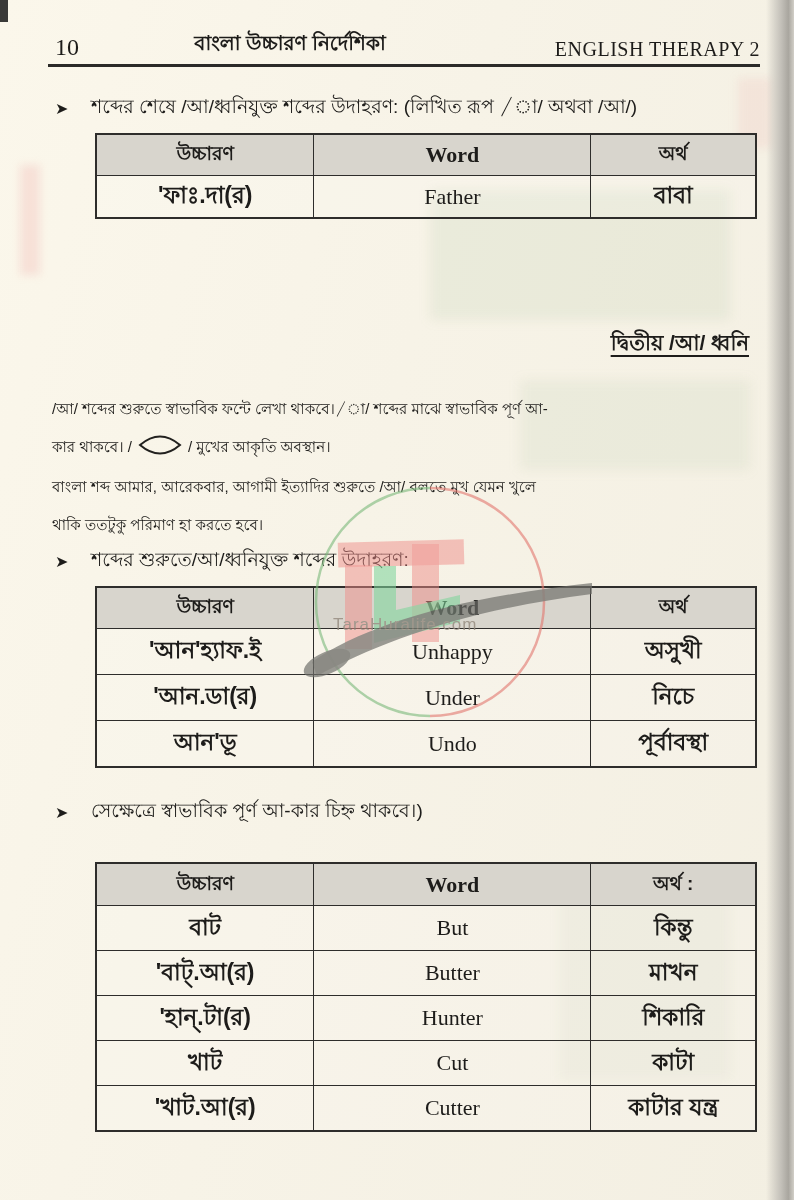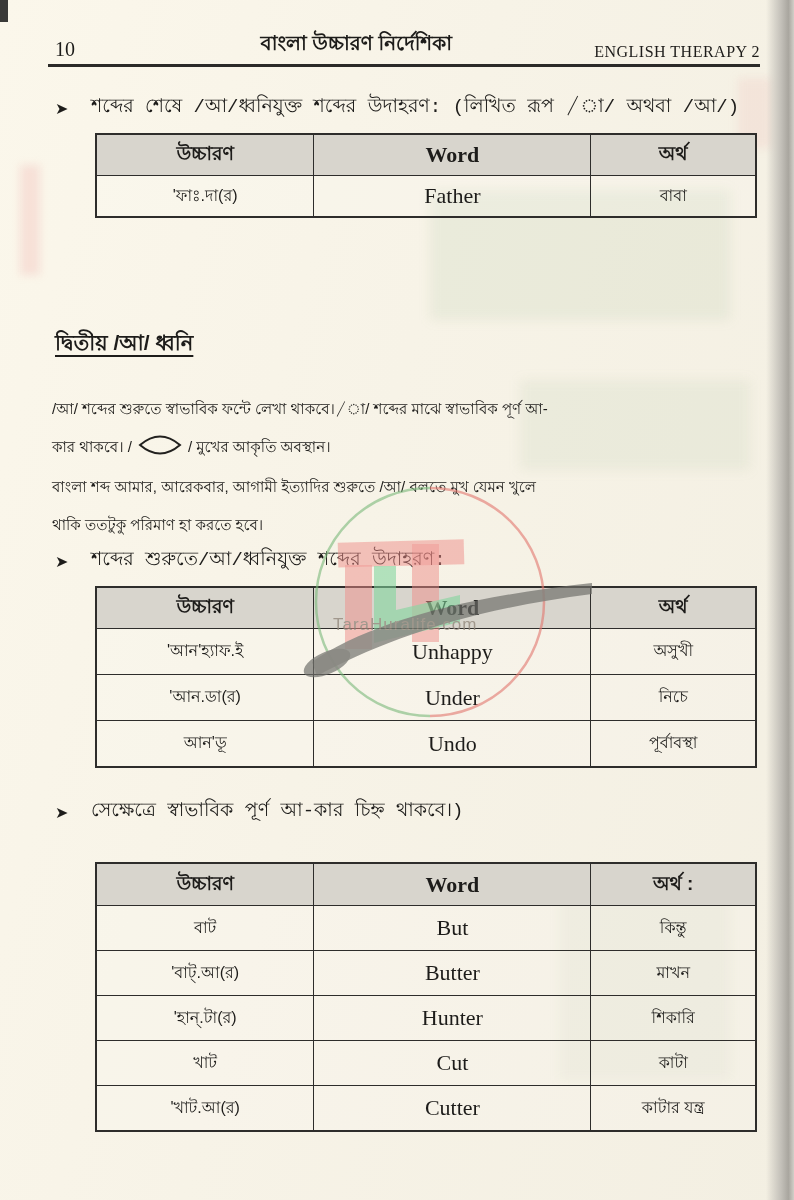--- a/index.html
+++ b/index.html
@@ -16,50 +16,50 @@
   .bleed.g1{left:430px;top:190px;width:300px;height:130px;background:rgba(130,165,120,0.10);}
   .bleed.g2{left:520px;top:380px;width:230px;height:90px;background:rgba(130,165,120,0.09);}
   .bleed.g3{left:560px;top:900px;width:170px;height:180px;background:rgba(140,160,130,0.07);}
   .bleed.p1{left:20px;top:165px;width:20px;height:110px;background:rgba(235,150,150,0.22);filter:blur(4px);}
   .bleed.p2{left:738px;top:78px;width:34px;height:70px;background:rgba(235,160,160,0.16);filter:blur(5px);}
 
   
   .header-bar{position:absolute;top:34px;left:48px;width:712px;height:30px;
         border-bottom:3px solid #2b2a28;}
   .page-number{position:absolute;left:7px;bottom:3px;font-family:"Liberation Serif",serif;
-        font-size:20px;}
-  .header-title{position:absolute;left:104px;bottom:3px;width:300px;text-align:right;
+        font-size:24px;}
+  .header-title{position:absolute;left:92px;bottom:3px;width:300px;text-align:center;
         font-size:20px;font-weight:bold;}
   .header-book{position:absolute;right:0;bottom:3px;font-family:"Liberation Serif",serif;
-        font-size:16px;letter-spacing:0.5px;}
+        font-size:20px;letter-spacing:0.5px;}
 
   
   .bullet{position:absolute;left:55px;right:38px;display:flex;font-size:19px;line-height:28px;}
   .bullet .marker{flex:0 0 36px;font-size:16px;padding-top:2px;}
-  .bullet .btext{flex:1;font-family:Liberation Mono, monospace;}
+  .bullet .btext{flex:1;}
   .bullet1{top:93px;}
   .bullet2{top:546px;}
   .bullet3{top:792px;line-height:38px;}
   .b3-line2{padding-left:0;}
-  .section-heading{position:absolute;top:327px;left:55px;right:45px;text-align:left;
+  .section-heading{position:absolute;top:327px;left:55px;right:45px;text-align:right;
         font-size:21px;font-weight:bold;}
   .section-heading span{text-decoration:underline;text-underline-offset:5px;text-decoration-thickness:2px;}
   .para{position:absolute;left:52px;right:34px;font-size:15px;line-height:38px;margin-top:18px;}
   .para1{top:372px;}
   .para2{top:450px;}
   .mouth{display:inline-block;vertical-align:-4px;margin:0 6px;}
 
   
   table.wtable{position:absolute;left:95px;width:662px;border-collapse:collapse;
         table-layout:fixed;background:rgba(255,255,255,0.12);padding-left:12px;}
   table.wtable,table.wtable th,table.wtable td{border:1.6px solid #2e2d2b;}
   table.wtable{border-width:2.5px;}
   .wtable col.c1{width:33%;} .wtable col.c2{width:42%;} .wtable col.c3{width:25%;}
   .wtable th{background:#d8d5cd;font-size:19px;font-weight:bold;text-align:center;}
-  .wtable td{font-size:16px;text-align:center;}
+  .wtable td{font-size:23px;text-align:center;font-weight:bold;}
   .wtable .eng{font-family:"Liberation Serif",serif;font-size:22px;font-weight:normal;}
   .wtable th.eng{font-weight:bold;}
   .t1{top:133px;} .t1 th{height:38px;} .t1 td{height:38px;}
   .t2{top:586px;} .t2 th{height:38px;} .t2 td{height:43px;}
   .t3{top:862px;} .t3 th{height:39px;} .t3 td{height:42px;}
 
   
   .watermark{position:absolute;left:295px;top:480px;width:300px;height:260px;
         pointer-events:none;opacity:0.8;z-index:5;}
   .wm-text{font-family:"Liberation Sans",sans-serif;font-size:17px;letter-spacing:1px;}

